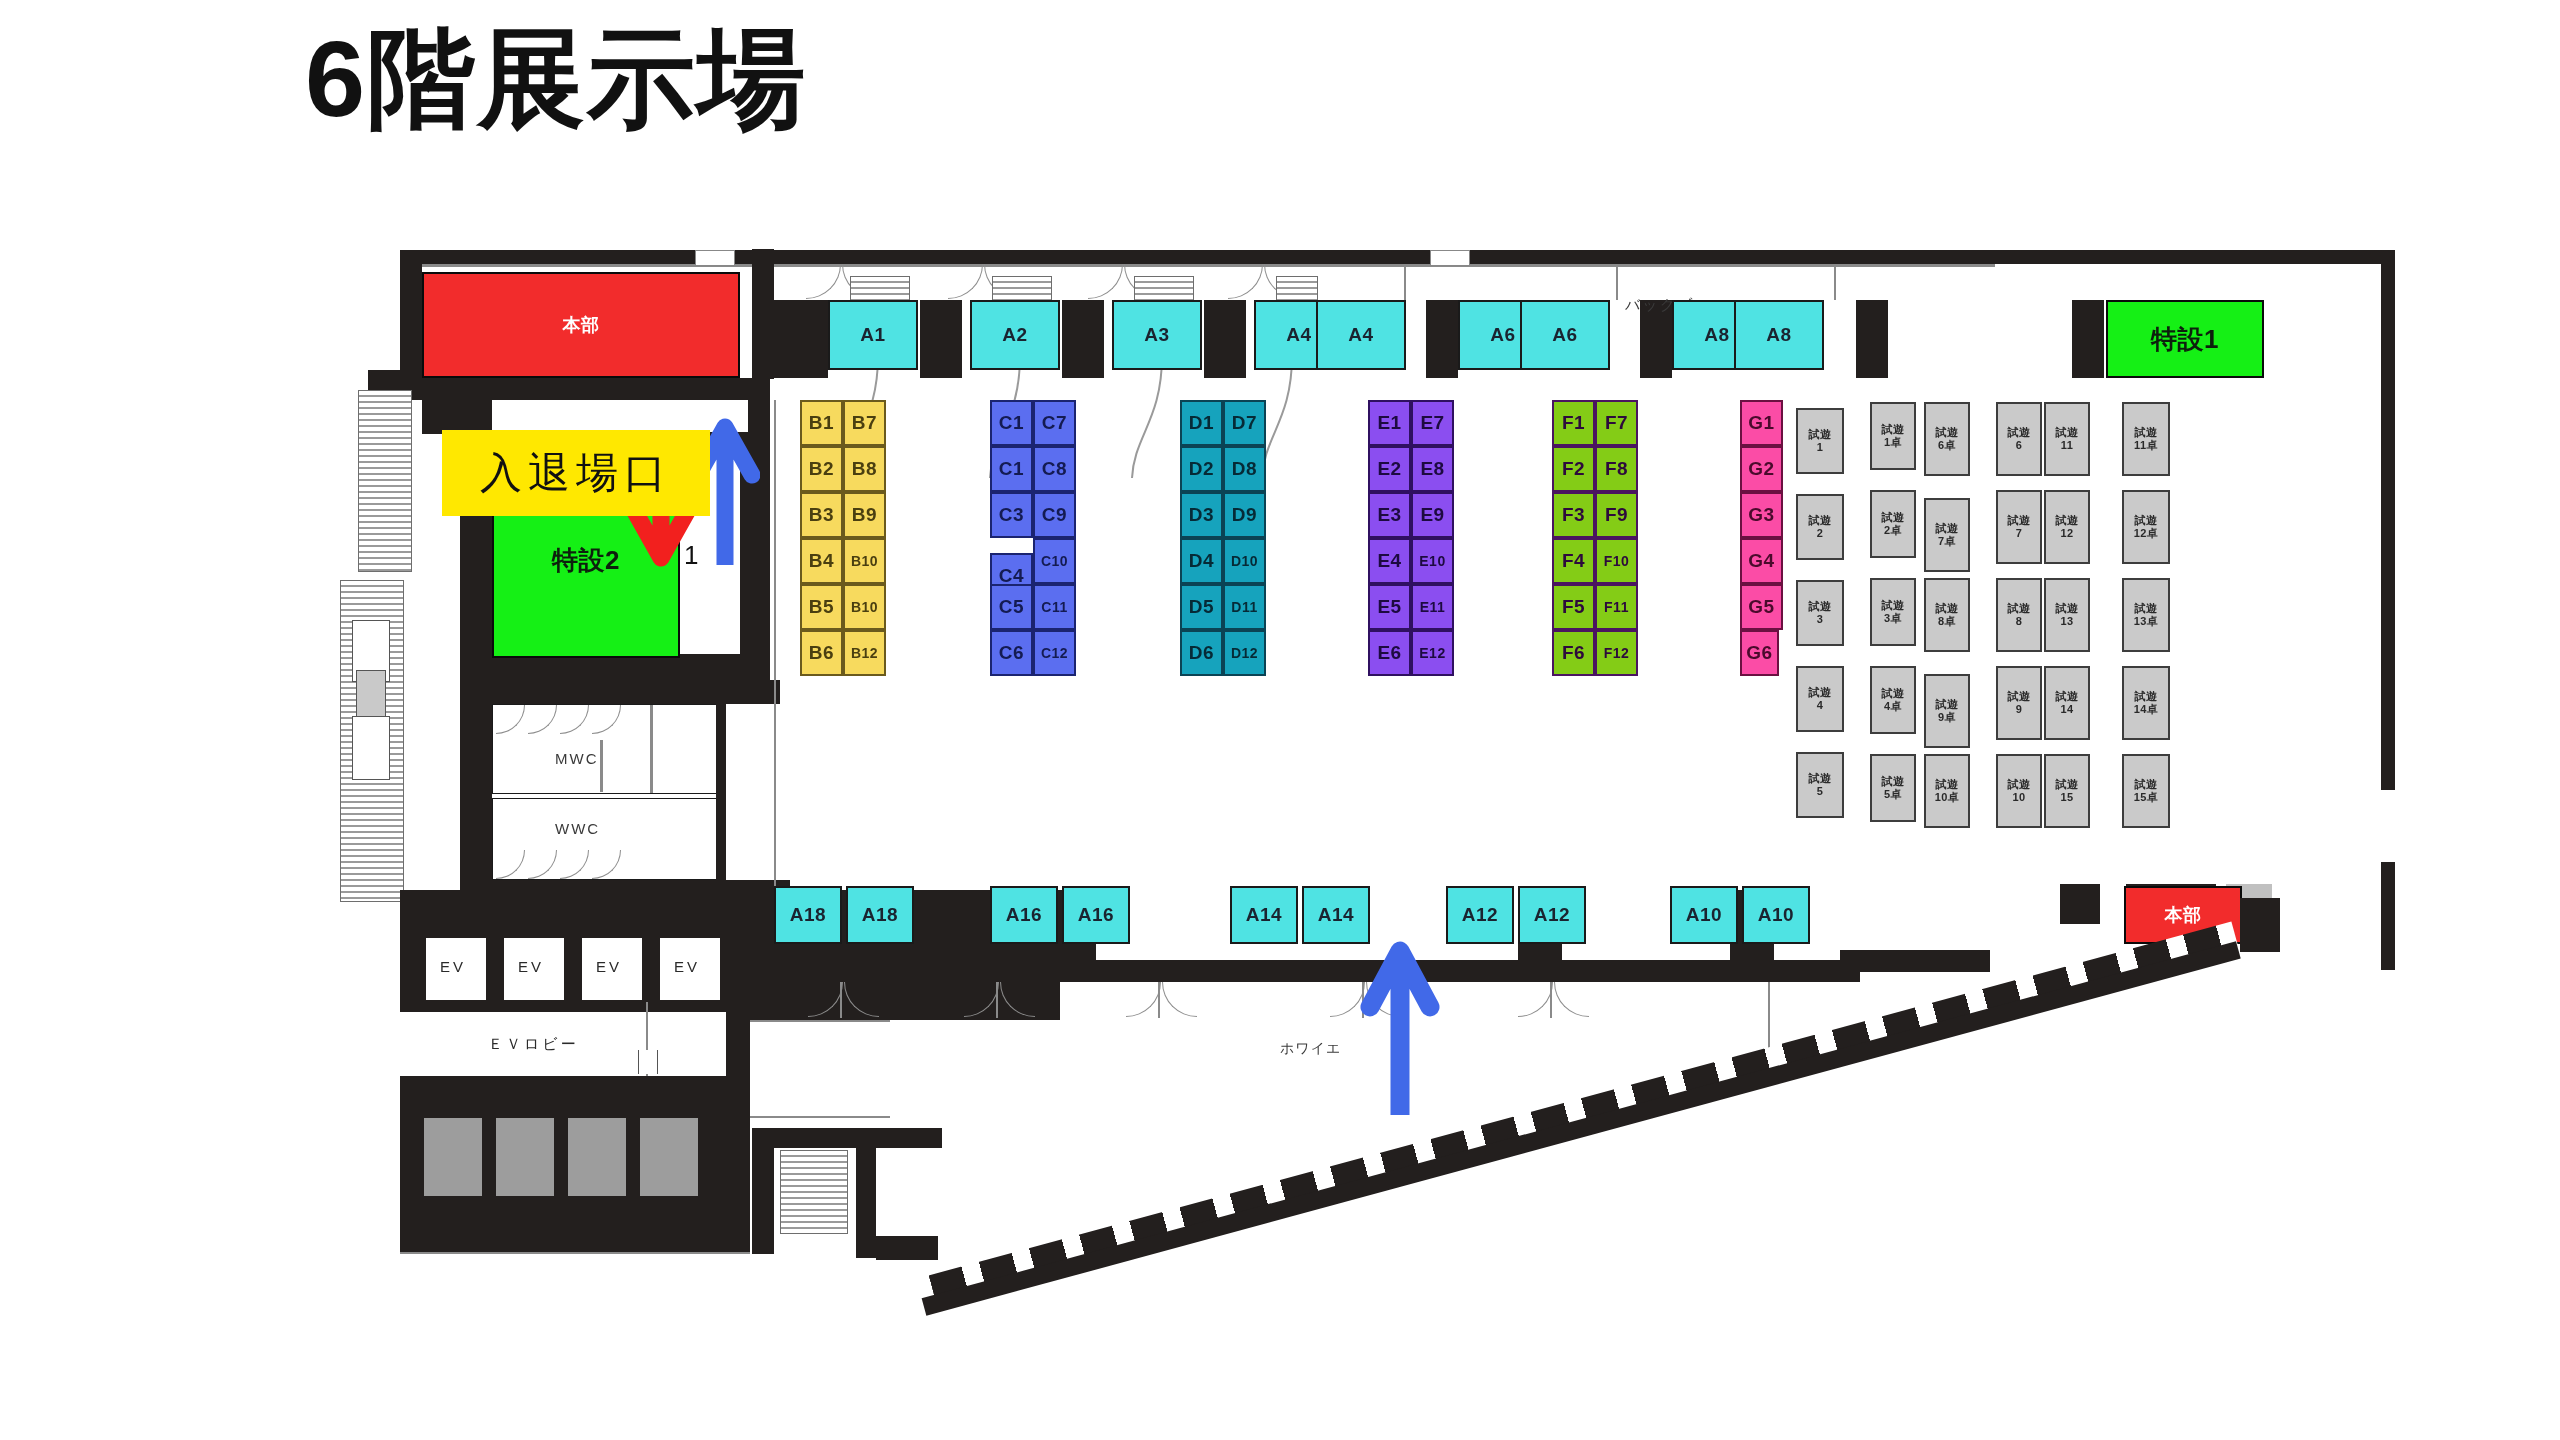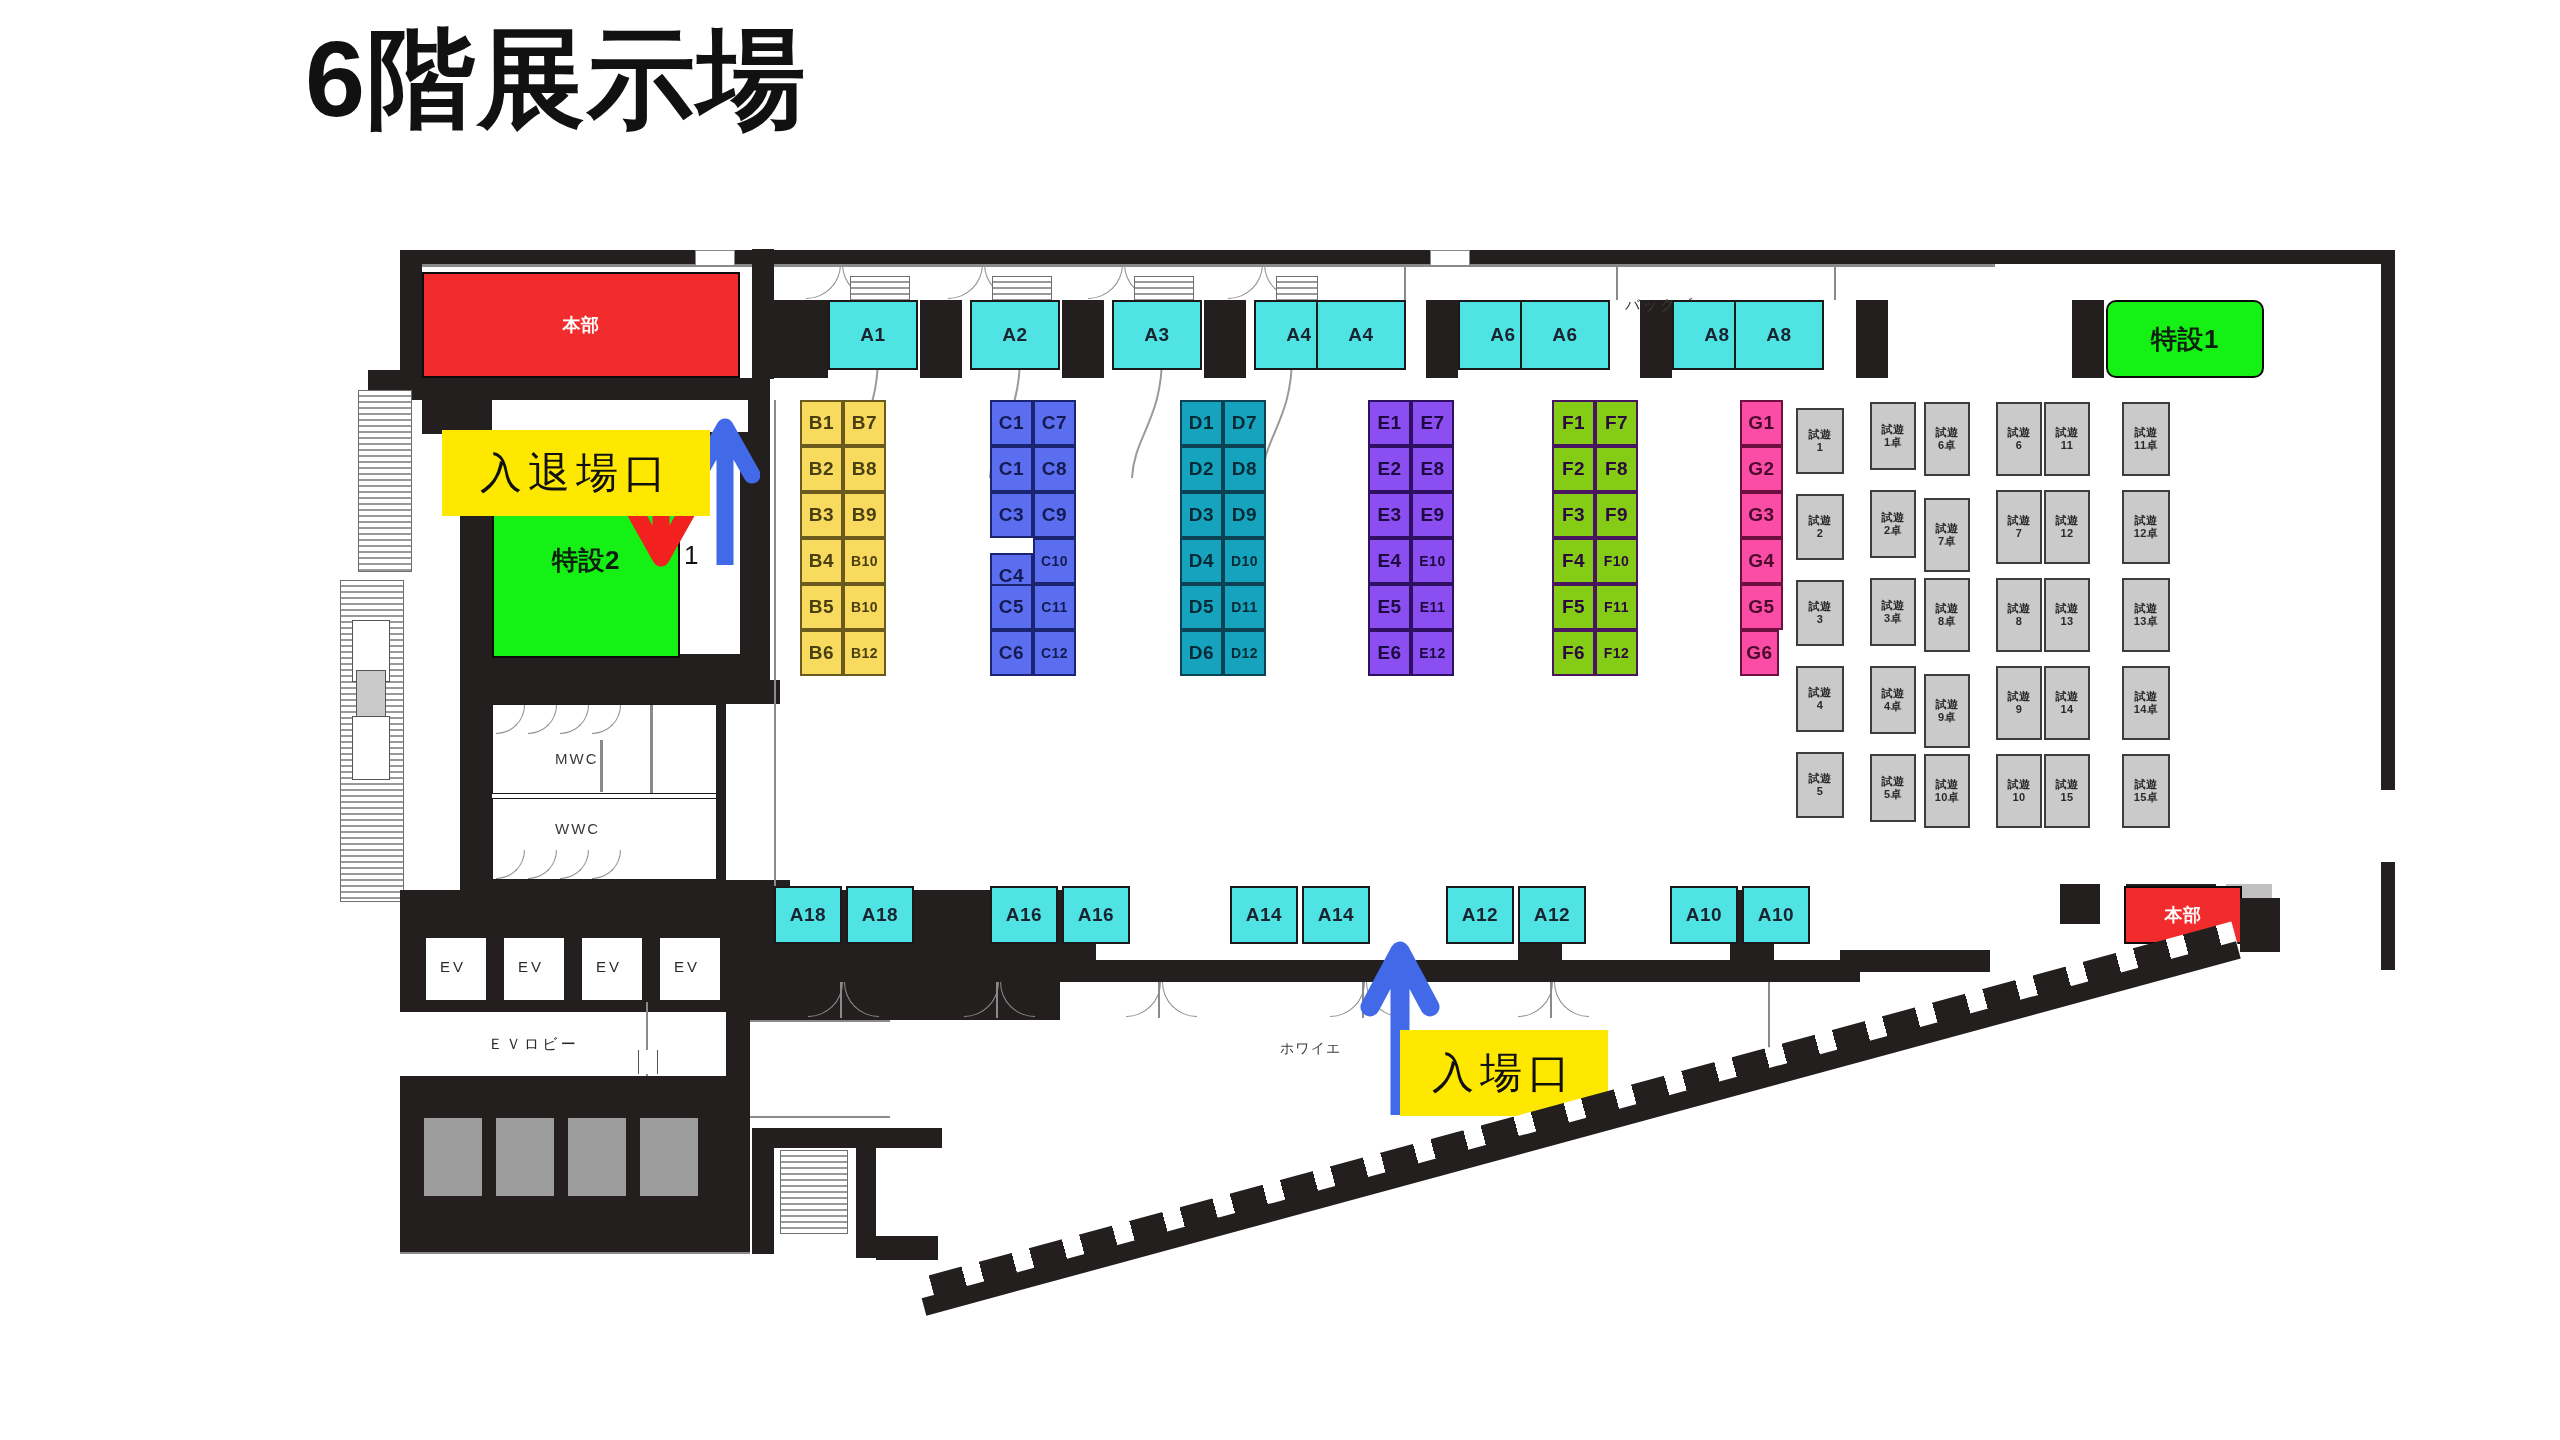--- a/index.html
+++ b/index.html
@@ -220,21 +220,21 @@
   <div class="thinline" style="left:1434px;top:14px;width:2px;height:36px;"></div>
 
   <div class="booth c-red" style="left:22px;top:22px;width:318px;height:106px;">
     <span>本部</span>
   </div>
   <div class="booth c-green" style="left:92px;top:212px;width:188px;height:196px;">
     <span>特設2</span>
   </div>
   <div class="plabel" style="left:284px;top:290px;font-size:26px;color:#111;">1</div>
 
-  <div class="booth c-green" style="left:1706px;top:50px;width:158px;height:78px;border-radius:10px;">
+  <div class="booth c-green" style="left:1706px;top:50px;width:158px;height:78px;">
     <span>特設1</span>
   </div>
   <div class="booth c-red" style="left:1724px;top:636px;width:118px;height:58px;">
     <span>本部</span>
   </div>
 
   <div class="plabel" style="left:1225px;top:46px;">バックゾーン</div>
   <div class="plabel" style="left:880px;top:790px;font-size:14px;letter-spacing:1px;">ホワイエ</div>
 
   <div id="top-row">
@@ -461,20 +461,19 @@
     <path d="M35 0 L35 92 M8 70 L35 118 L62 70" stroke="#f2201e" stroke-width="17" fill="none" stroke-linecap="round" stroke-linejoin="round"></path>
   </svg>
   <svg class="arrow" style="left:290px;top:165px;width:70px;height:150px;" viewBox="0 0 70 150">
     <path d="M35 150 L35 34 M8 60 L35 12 L62 60" stroke="#4169e8" stroke-width="17" fill="none" stroke-linecap="round" stroke-linejoin="round"></path>
   </svg>
   <svg class="arrow" style="left:960px;top:685px;width:80px;height:180px;" viewBox="0 0 80 180">
     <path d="M40 180 L40 40 M10 72 L40 16 L70 72" stroke="#4169e8" stroke-width="19" fill="none" stroke-linecap="round" stroke-linejoin="round"></path>
   </svg>
 
   <div class="callout" style="left:42px;top:180px;width:268px;height:86px;">入退場口</div>
-  <div class="callout" style="left:1000px;top:780px;width:208px;height:86px;">入場口</div>
 
   <div class="slantstripe" style="left:532px;top:1025px;width:1350px;height:26px;transform:rotate(-15.2deg);"></div>
   <div class="slant" style="left:524px;top:1048px;width:1362px;height:18px;transform:rotate(-15.2deg);"></div>
   <div class="wall" style="left:476px;top:986px;width:62px;height:24px;"></div>
   <div class="wall" style="left:1840px;top:648px;width:40px;height:54px;"></div>
 
 </div>
 
 </body></html>

